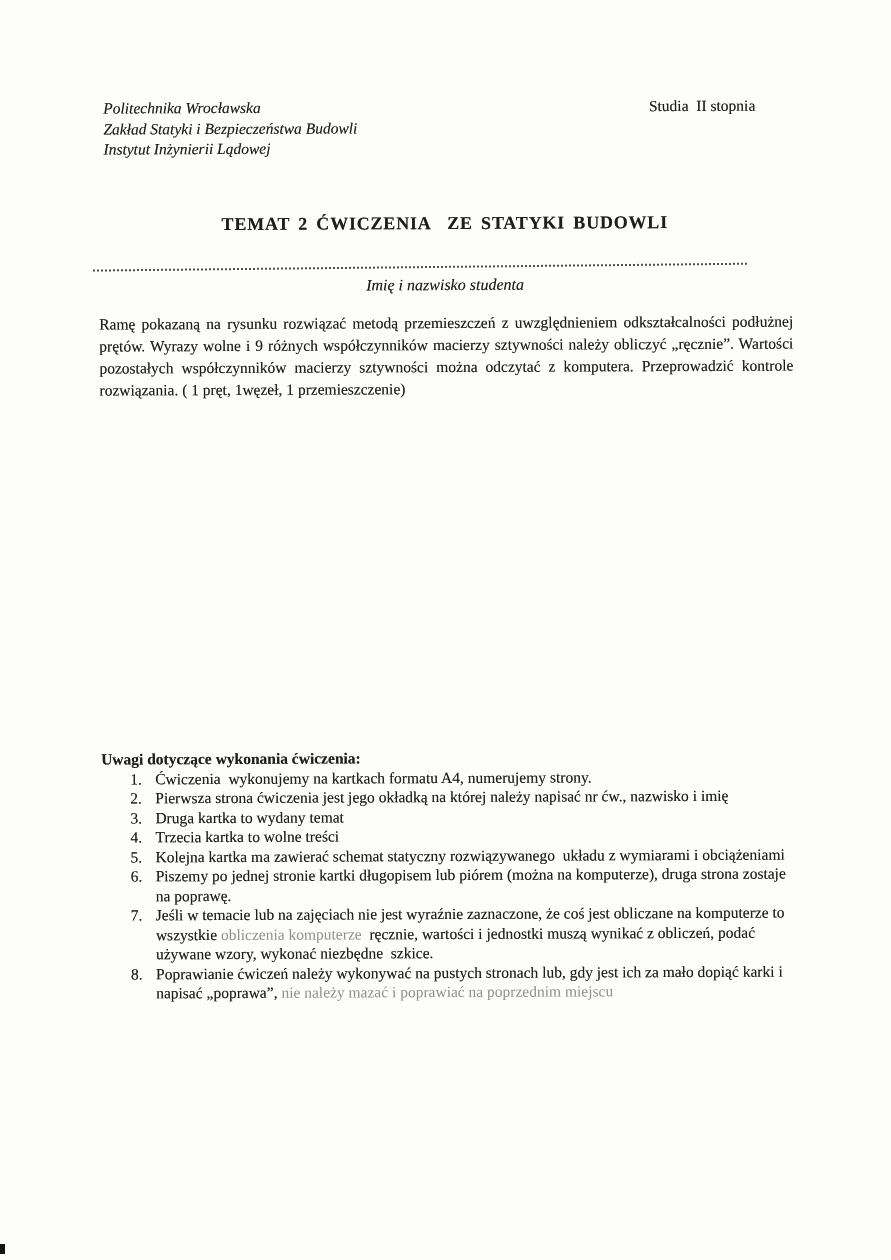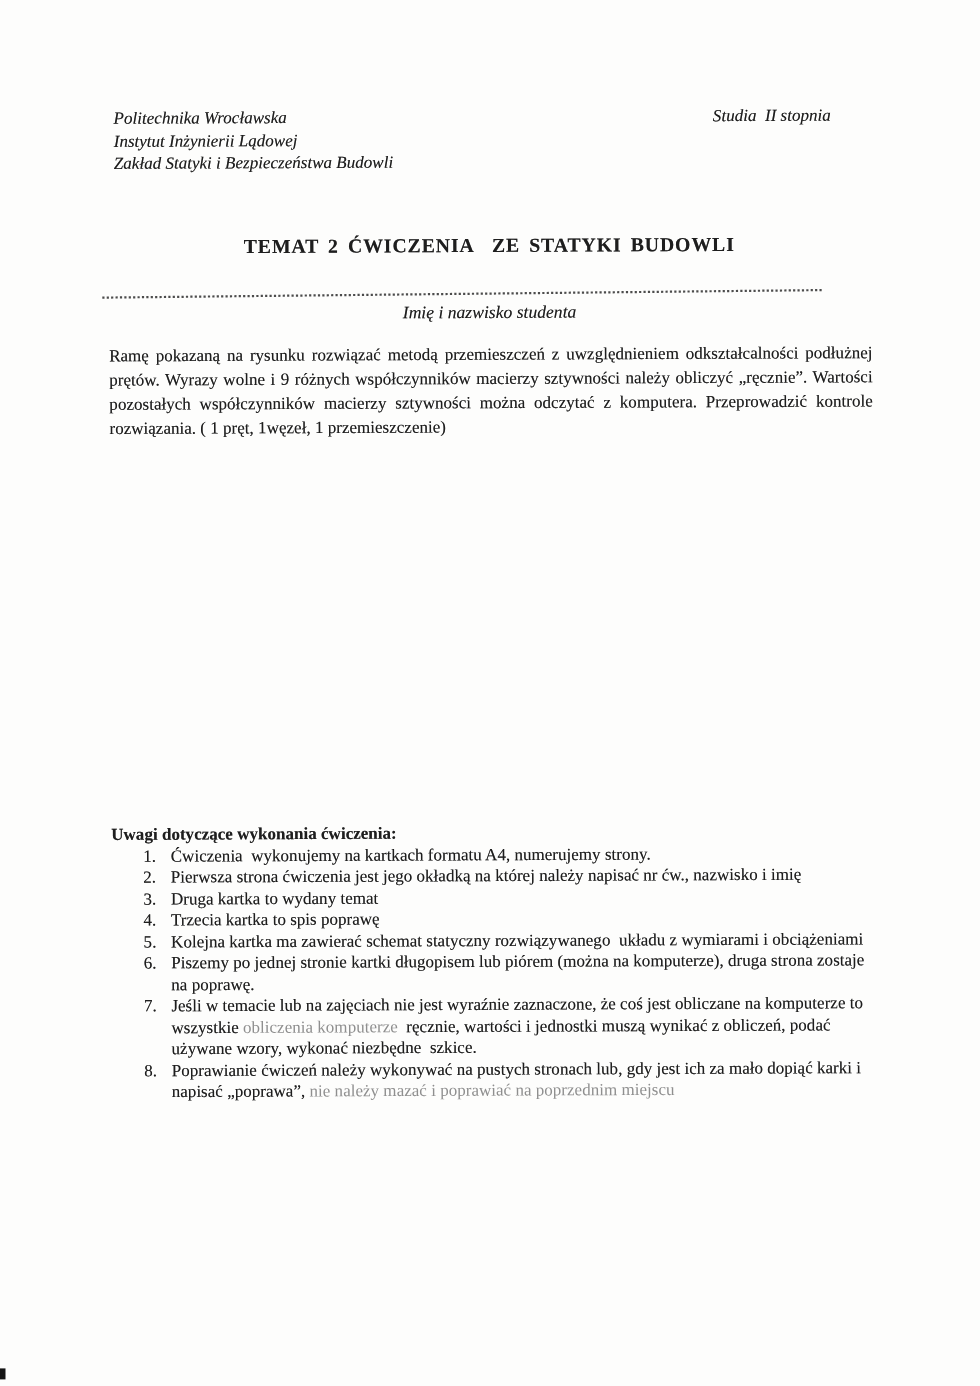--- a/index.html
+++ b/index.html
@@ -21,21 +21,21 @@
   .txtsoft{ text-shadow:0 0 .5px rgba(25,25,25,.55); }
 
   .header{
     position:absolute;left:105px;top:97px;width:652px;
     display:flex;justify-content:space-between;align-items:flex-start;
   }
   .inst-line{
     font-style:italic;font-size:15.5px;line-height:20.5px;white-space:pre-wrap;
   }
   .program{
-    font-style:italic;font-size:15.5px;line-height:20px;white-space:pre-wrap;
+    font-size:15.5px;line-height:20px;white-space:pre-wrap;
   }
 
   .title{
     position:absolute;left:6px;top:213px;width:880px;
     text-align:center;font-size:18px;font-weight:bold;
     letter-spacing:.8px;word-spacing:3px;white-space:pre-wrap;
   }
 
   .dotted-line{
     position:absolute;left:94px;top:257px;width:654px;height:9px;
@@ -77,22 +77,22 @@
 </style>
 </head>
 <body>
 
 <div class="page">
   <div class="content">
 
     <div class="header">
       <div>
         <div class="inst-line txtsoft">Politechnika Wrocławska</div>
+        <div class="inst-line txtsoft">Zakład Statyki i Bezpieczeństwa Budowli</div>
         <div class="inst-line txtsoft">Instytut Inżynierii Lądowej</div>
-        <div class="inst-line txtsoft">Zakład Statyki i Bezpieczeństwa Budowli</div>
       </div>
       <div class="program txtsoft">Studia  II stopnia</div>
     </div>
 
     <div class="title txtsoft">TEMAT 2 ĆWICZENIA  ZE STATYKI BUDOWLI</div>
 
     <div class="dotted-line"></div>
     <div class="name-caption txtsoft">Imię i nazwisko studenta</div>
 
     <p class="task txtsoft">Ramę pokazaną na rysunku rozwiązać metodą przemieszczeń z uwzględnieniem odkształcalności podłużnej prętów. Wyrazy wolne i 9 różnych współczynników macierzy sztywności należy obliczyć „ręcznie”. Wartości pozostałych współczynników macierzy sztywności można odczytać z komputera. Przeprowadzić kontrole rozwiązania. ( 1 pręt, 1węzeł, 1 przemieszczenie)</p>
@@ -107,21 +107,21 @@
         <li class="note-item">
           <span class="note-num txtsoft">2.</span>
           <span class="note-txt txtsoft"><span>Pierwsza strona ćwiczenia jest jego okładką na której należy napisać nr ćw., nazwisko i imię</span><span class="faded"></span><span></span></span>
         </li>
         <li class="note-item">
           <span class="note-num txtsoft">3.</span>
           <span class="note-txt txtsoft"><span>Druga kartka to wydany temat</span><span class="faded"></span><span></span></span>
         </li>
         <li class="note-item">
           <span class="note-num txtsoft">4.</span>
-          <span class="note-txt txtsoft"><span>Trzecia kartka to spis poprawę</span><span class="faded"></span><span></span></span>
+          <span class="note-txt txtsoft"><span>Trzecia kartka to wolne treści</span><span class="faded"></span><span></span></span>
         </li>
         <li class="note-item">
           <span class="note-num txtsoft">5.</span>
           <span class="note-txt txtsoft"><span>Kolejna kartka ma zawierać schemat statyczny rozwiązywanego  układu z wymiarami i obciążeniami</span><span class="faded"></span><span></span></span>
         </li>
         <li class="note-item">
           <span class="note-num txtsoft">6.</span>
           <span class="note-txt txtsoft"><span>Piszemy po jednej stronie kartki długopisem lub piórem (można na komputerze), druga strona zostaje na poprawę.</span><span class="faded"></span><span></span></span>
         </li>
         <li class="note-item">

